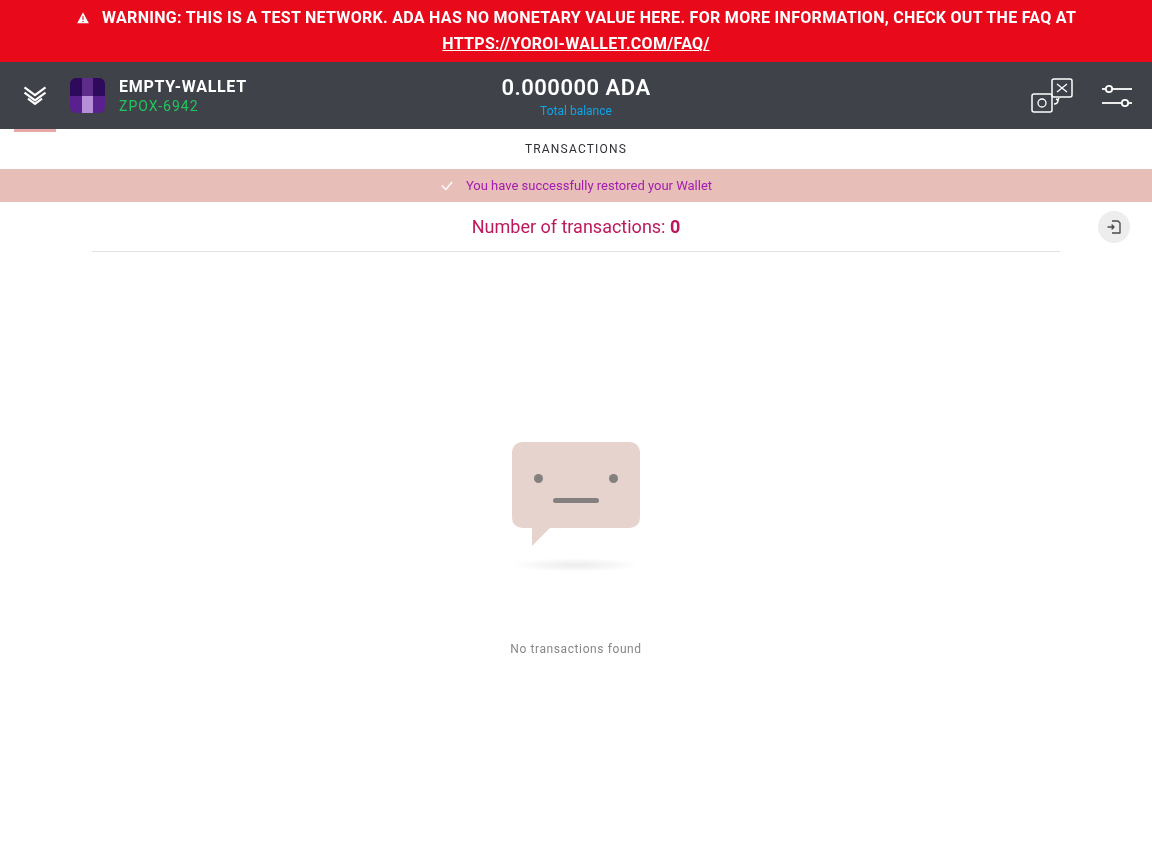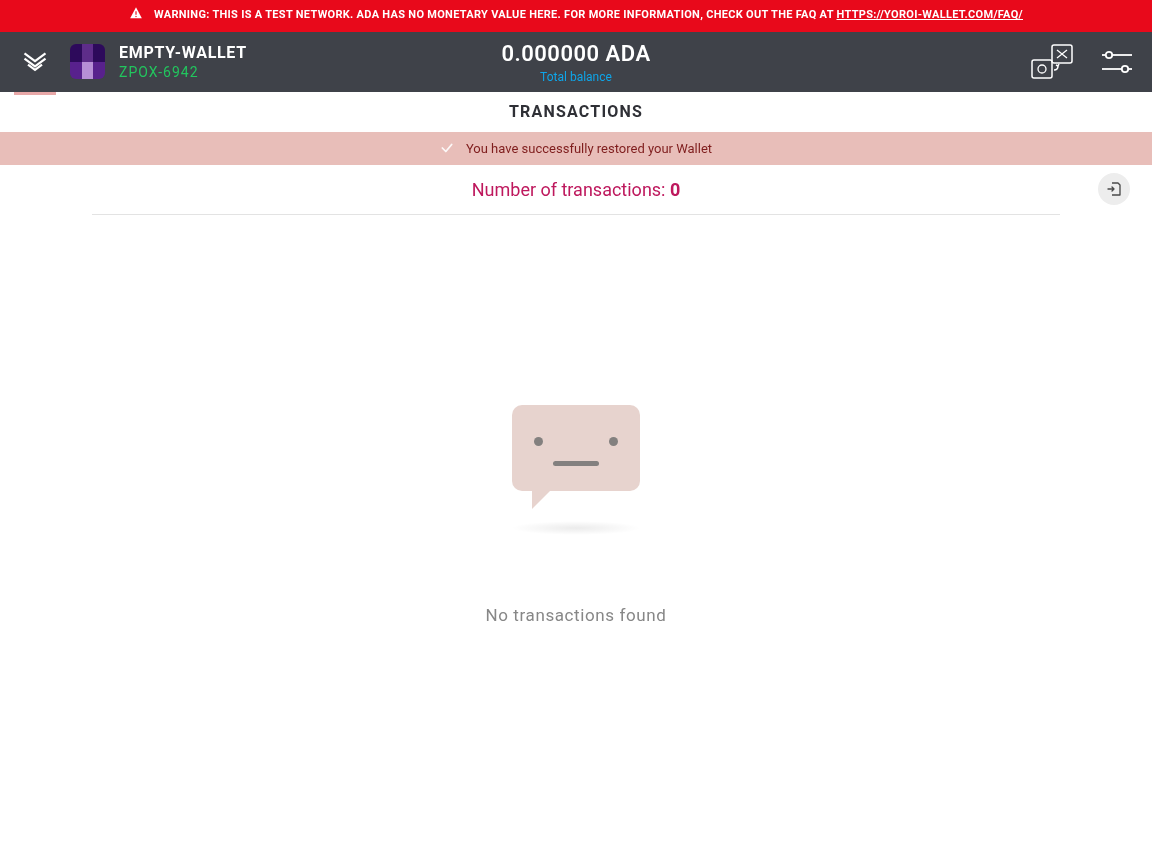--- a/index.html
+++ b/index.html
@@ -10,39 +10,39 @@
     background: #ffffff;
     overflow: hidden;
   }
 
   
   .warning-banner {
     background: #E8091B;
     color: #ffffff;
     text-align: center;
     padding: 6px 40px;
-    font-size: 11px;
+    font-size: 16px;
     font-weight: 700;
     letter-spacing: 0.3px;
     line-height: 1.5;
   }
   .warning-banner .warning-icon {
     display: inline-block;
     vertical-align: -2px;
     margin-right: 8px;
   }
   .warning-banner a {
     color: #ffffff;
     text-decoration: underline;
   }
 
   
   .header {
     background: #3F4249;
-    height: 60px;
+    height: 67px;
     display: flex;
     align-items: center;
     padding: 0 20px 0 0;
     color: #ffffff;
     position: relative;
   }
   .logo-block {
     width: 70px;
     display: flex;
     justify-content: center;
@@ -109,35 +109,35 @@
   .tabs {
     display: flex;
     height: 40px;
     background: #E8BEB9;
   }
   .tab {
     flex: 1;
     display: flex;
     align-items: center;
     justify-content: center;
-    font-size: 16px;
-    font-weight: 700;
+    font-size: 12px;
+    font-weight: 400;
     letter-spacing: 1.2px;
     color: #838286;
     cursor: pointer;
   }
   .tab.active {
     background: #ffffff;
     color: #2F3036;
   }
 
   
   .notice {
     background: #E8BEB9;
-    color: #7f1d1d;
+    color: #a21caf;
     text-align: center;
     font-size: 13px;
     padding: 9px 0;
     display: flex;
     align-items: center;
     justify-content: center;
     gap: 12px;
   }
   .notice svg { opacity: 0.9; }
 
@@ -211,21 +211,21 @@
     border-radius: 3px;
   }
   .bubble-shadow {
     width: 130px; height: 14px;
     border-radius: 50%;
     background: radial-gradient(ellipse at center, rgba(0,0,0,0.08) 0%, rgba(0,0,0,0) 70%);
     margin-top: 30px;
   }
   .empty-text {
     margin-top: 70px;
-    font-size: 17px;
+    font-size: 12px;
     letter-spacing: 0.6px;
     color: #878787;
   }
 </style>
 </head>
 <body>
 
 <div class="warning-banner">
   <span class="warning-icon">
     <svg width="14" height="14" viewBox="0 0 24 24" fill="#ffffff">

